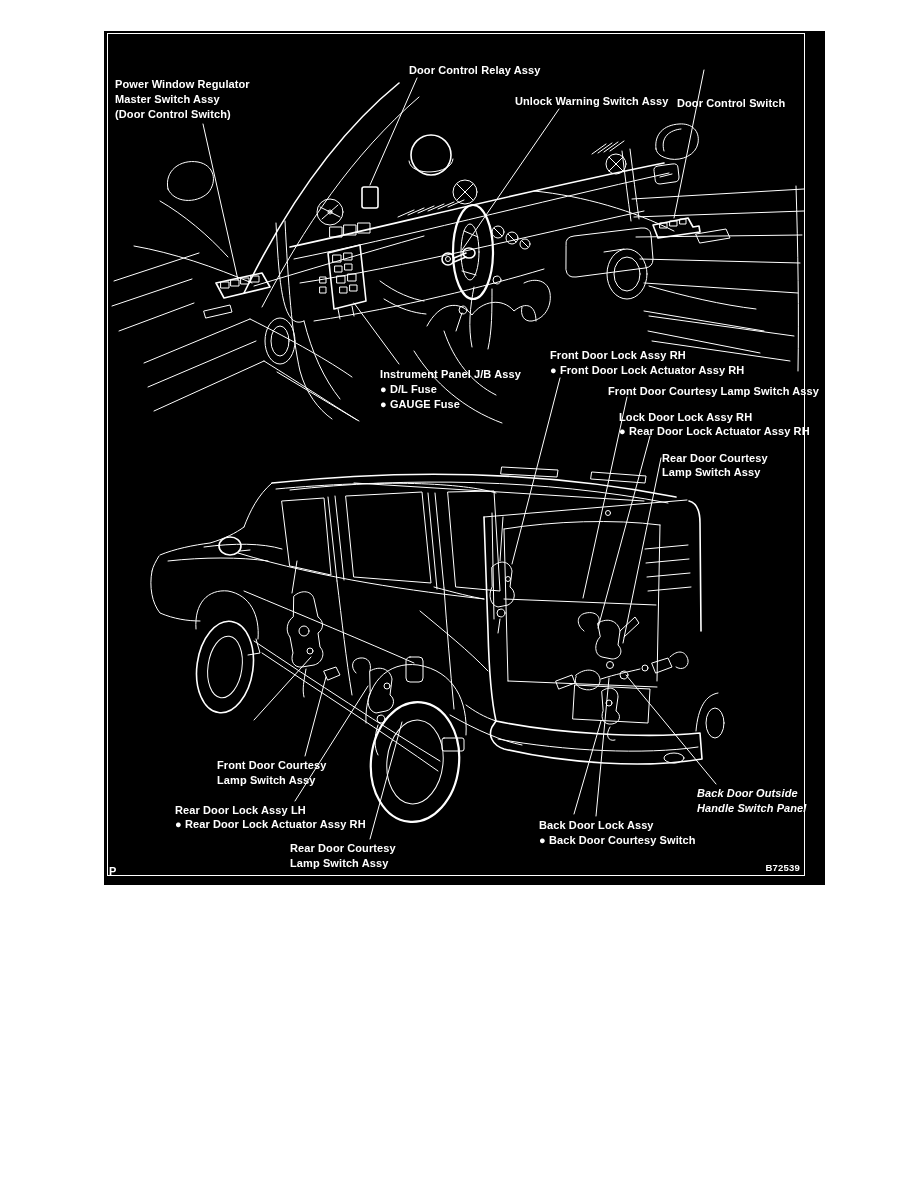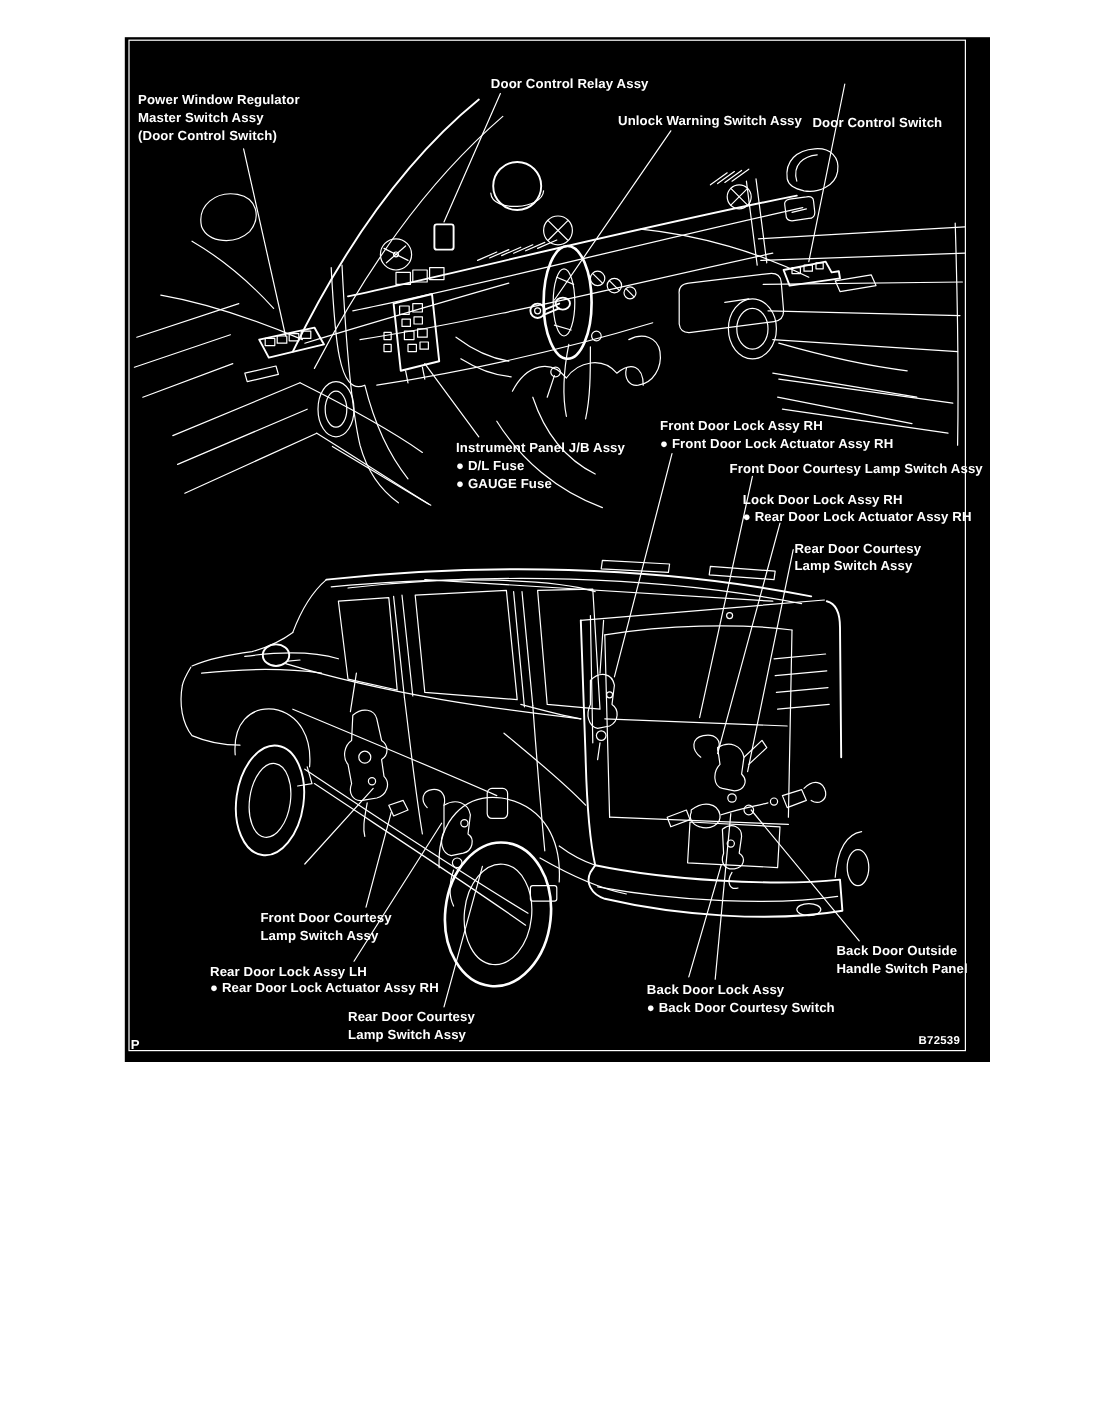--- a/index.html
+++ b/index.html
@@ -377,21 +377,21 @@
       <div>Lamp Switch Assy</div>
     </div>
     <div class="lbl tight" style="left:71px;top:772px;">
       <div>Rear Door Lock Assy LH</div>
       <div>● Rear Door Lock Actuator Assy RH</div>
     </div>
     <div class="lbl" style="left:186px;top:810px;">
       <div>Rear Door Courtesy</div>
       <div>Lamp Switch Assy</div>
     </div>
-    <div class="lbl" style="left:593px;top:755px;">
+    <div class="lbl" style="left:593px;top:755px;font-style:italic;">
       <div>Back Door Outside</div>
       <div>Handle Switch Panel</div>
     </div>
     <div class="lbl" style="left:435px;top:787px;">
       <div>Back Door Lock Assy</div>
       <div>● Back Door Courtesy Switch</div>
     </div>
 
     <div class="code">B72539</div>
     <div class="pmark">P</div>

